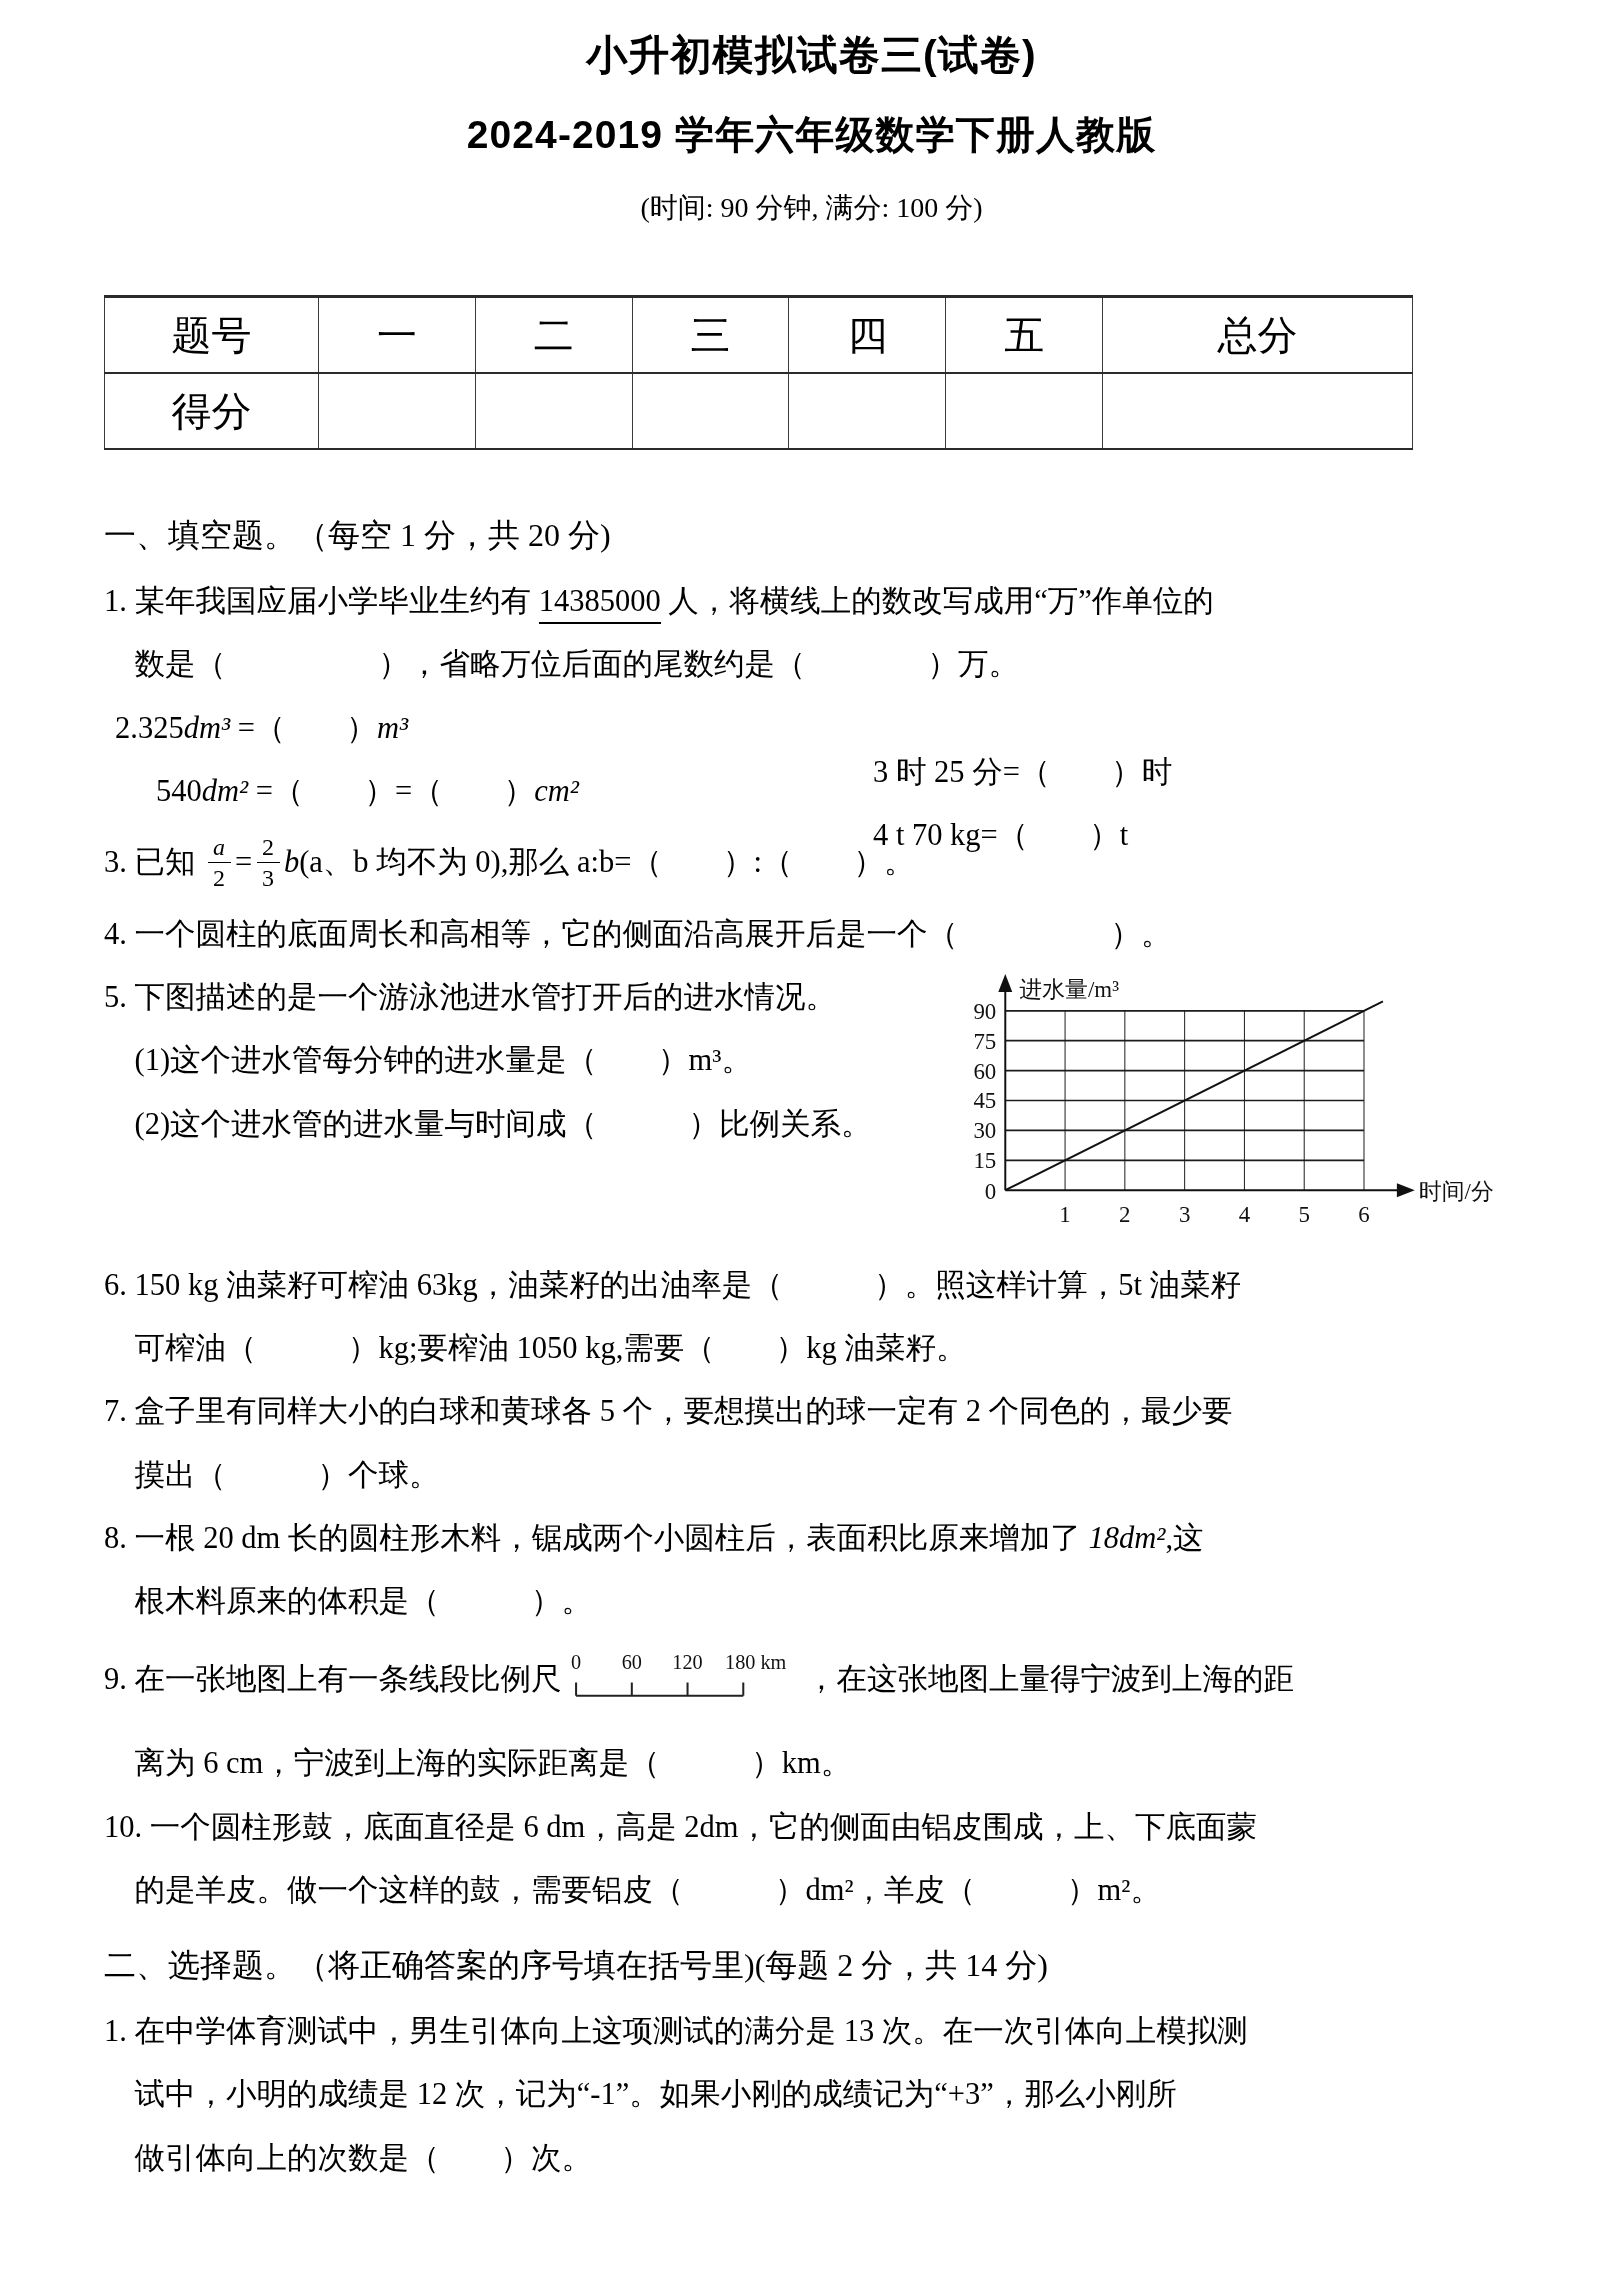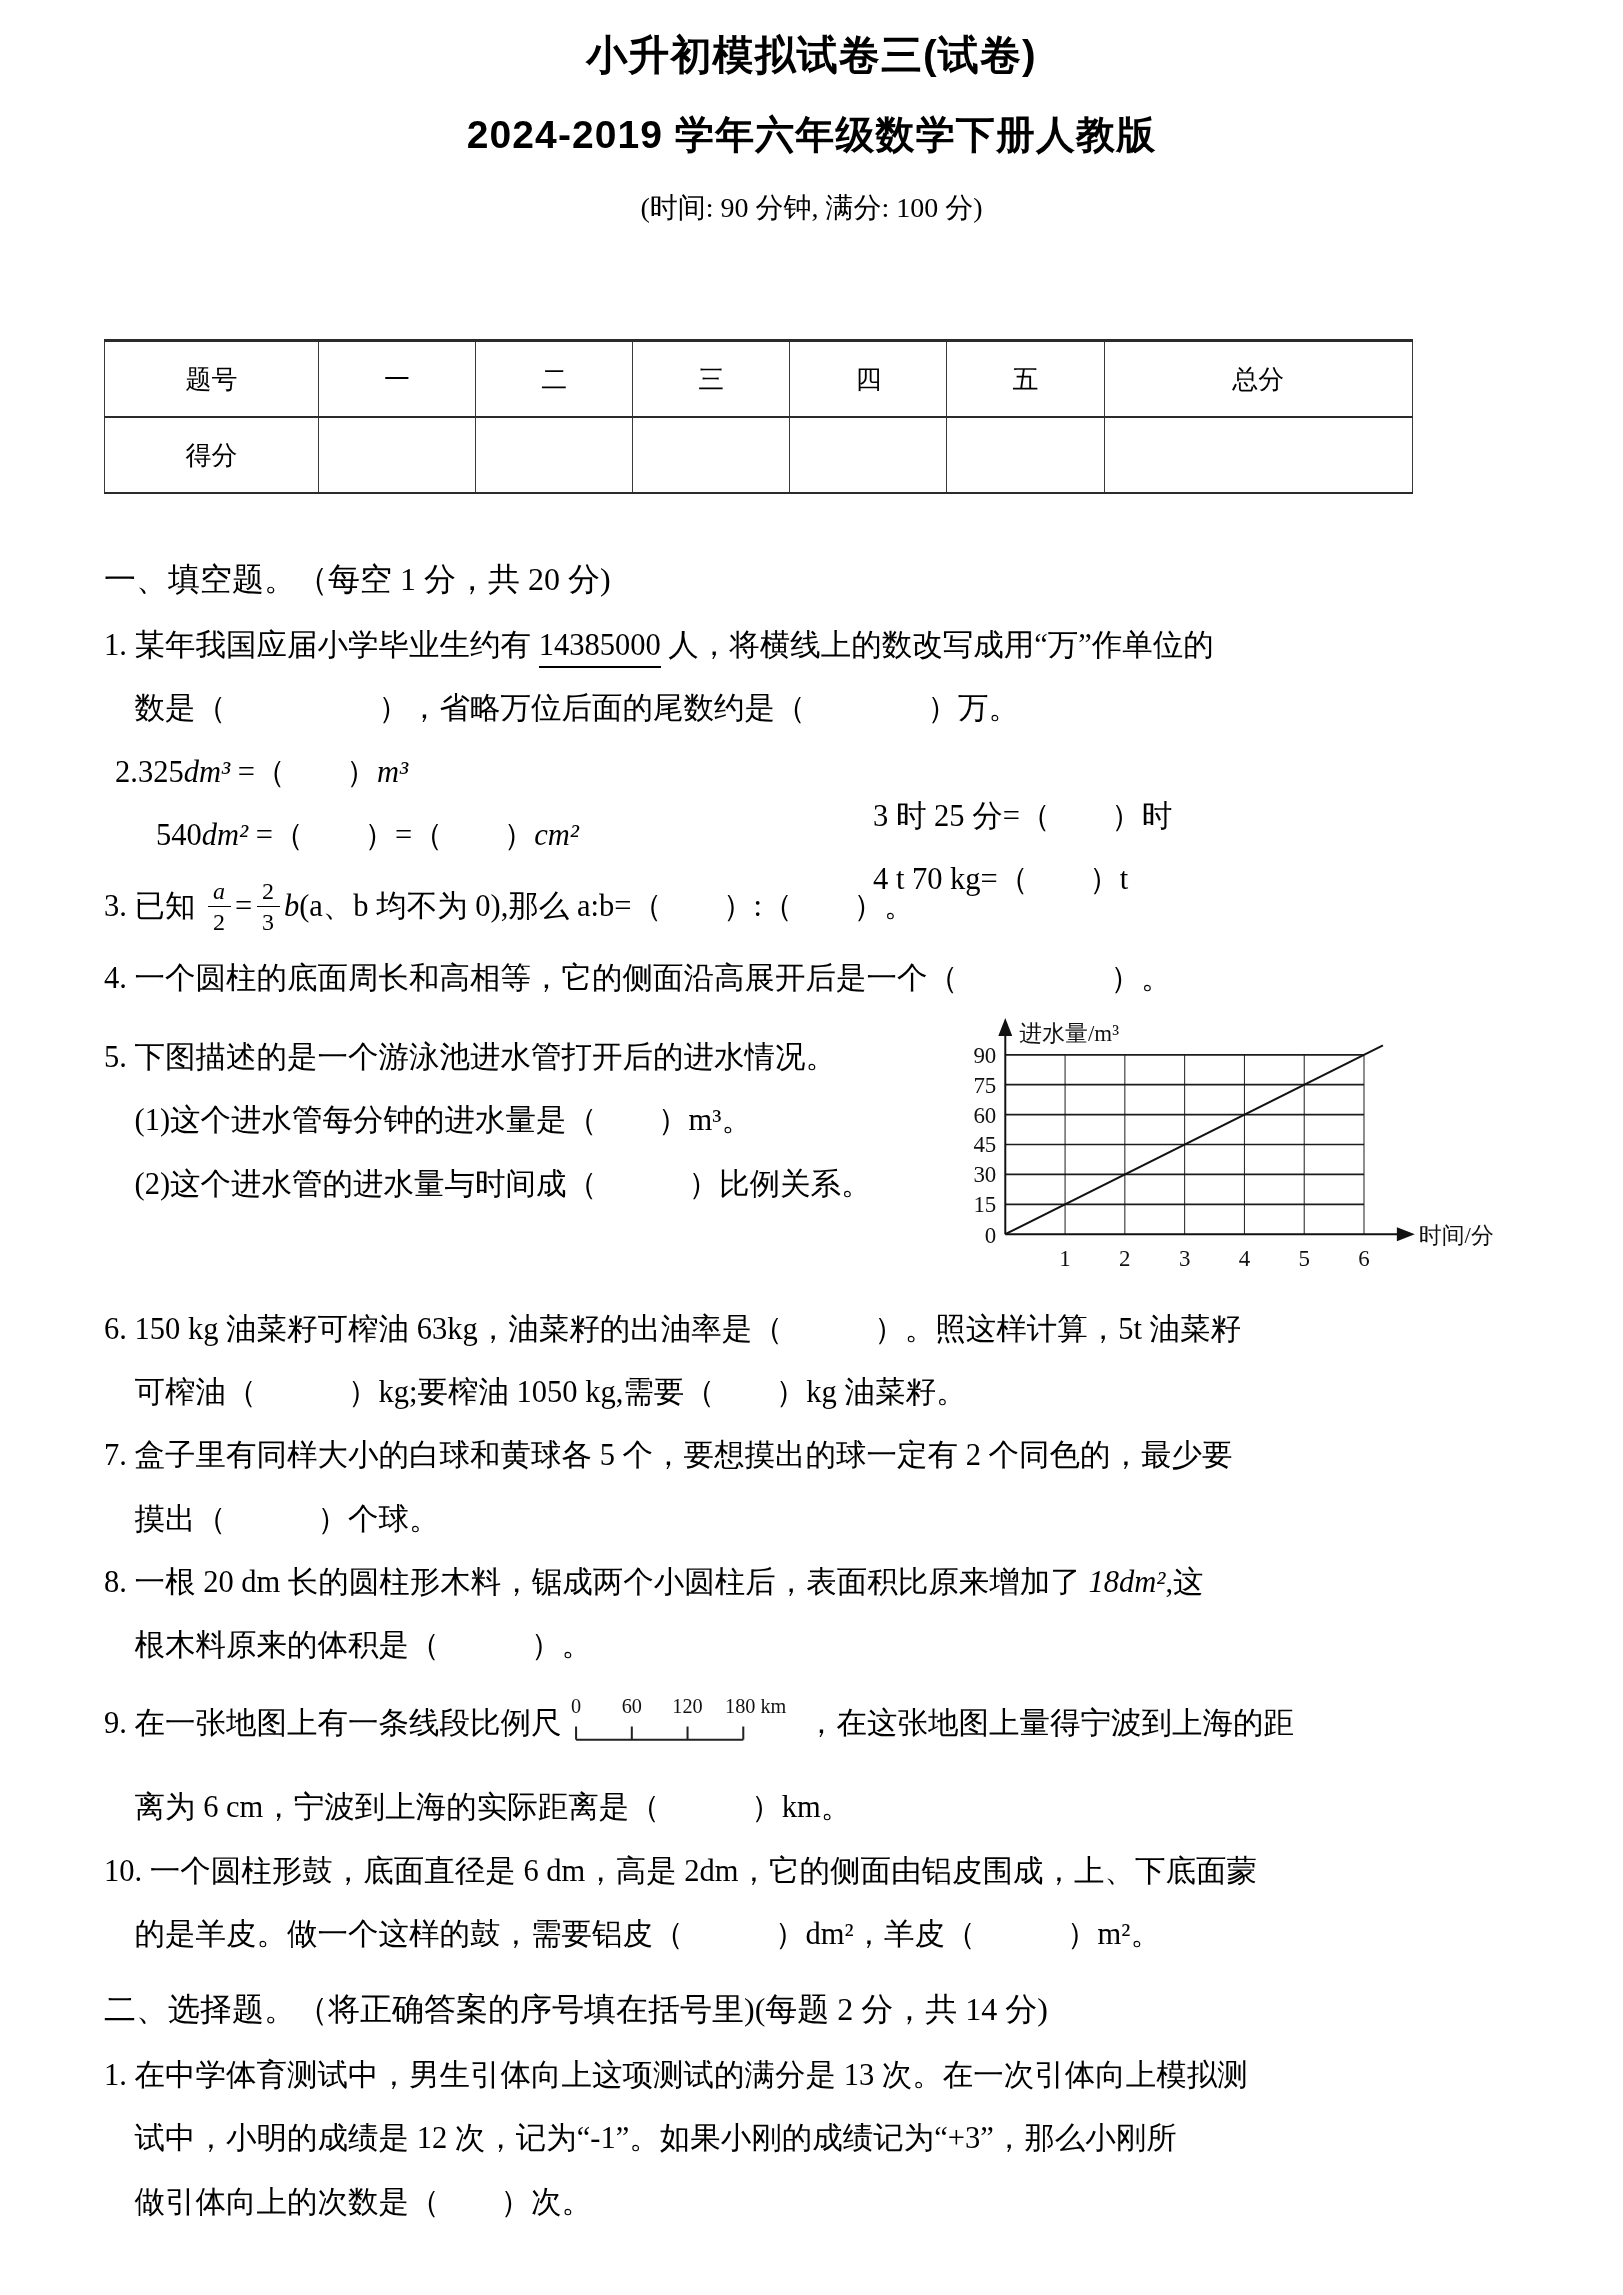--- a/index.html
+++ b/index.html
@@ -5,40 +5,40 @@
   html,body{margin:0;padding:0;}
   body{
     width:1623px;height:2295px;background:#ffffff;color:#000;
     font-family:"Liberation Serif","DejaVu Serif",serif;
     overflow:hidden;position:relative;
   }
   .page{box-sizing:border-box;width:100%;height:100%;padding:28px 104px 0 104px;}
   .title{font-family:"Liberation Sans","DejaVu Sans",sans-serif;font-weight:700;font-size:41px;text-align:center;letter-spacing:1.1px;}
   .subtitle{font-family:"Liberation Sans","DejaVu Sans",sans-serif;font-weight:700;font-size:39px;text-align:center;margin-top:25px;letter-spacing:1.1px;}
   .timeline{font-size:28px;text-align:center;margin-top:27px;}
-  table.score{border-collapse:collapse;width:1309px;margin-top:112px;font-size:26px;
+  table.score{border-collapse:collapse;width:1309px;margin-top:68px;font-size:40px;
     border-top:3.3px solid #2b2b2b;border-bottom:2.7px solid #2b2b2b;}
   table.score td{border:1.1px solid #3a3a3a;height:74px;text-align:center;vertical-align:middle;padding:0;}
   table.score tr:first-child td{border-bottom:2.7px solid #2b2b2b;}
   table.score td:first-child{width:213px;}
   .sec-heading{font-size:32px;margin-top:64px;}
   .sec-heading.s2{margin-top:34px;}
   .line{font-size:30.5px;line-height:1.32;margin-top:23px;position:relative;}
   .indent{padding-left:30.5px;}
   .ind1{padding-left:11px;}
   .ind2{padding-left:52px;}
   .col2{position:absolute;left:769px;top:0;margin-top:44px;}
   .mi{font-style:italic;}
   .u{border-bottom:2.7px solid #000;padding-bottom:3.8px;}
   .frac{display:inline-block;vertical-align:-0.55em;text-align:center;font-size:24px;line-height:1.1;margin:0 4.4px;}
   .frac .fnum{display:block;border-bottom:1.6px solid #000;padding:0 5.5px 1.6px 5.5px;}
   .frac .fden{display:block;padding-top:1.6px;}
   .q5-wrap{display:flex;align-items:flex-start;margin-top:23px;}
   .q5-text{flex:1 1 auto;}
-  .q5-text .line:first-child{margin-top:16px;}
+  .q5-text .line:first-child{margin-top:0;}
   .q5-chart{flex:0 0 auto;width:589px;margin-left:5.5px;margin-top:-16.4px;}
   svg text{font-family:"Liberation Serif","DejaVu Serif",serif;fill:#111;}
   .scalebar{vertical-align:middle;margin:0 2.2px;}
 </style>
 </head>
 <body>
 
 <div class="page">
 
   <div class="title">小升初模拟试卷三(试卷)</div>

